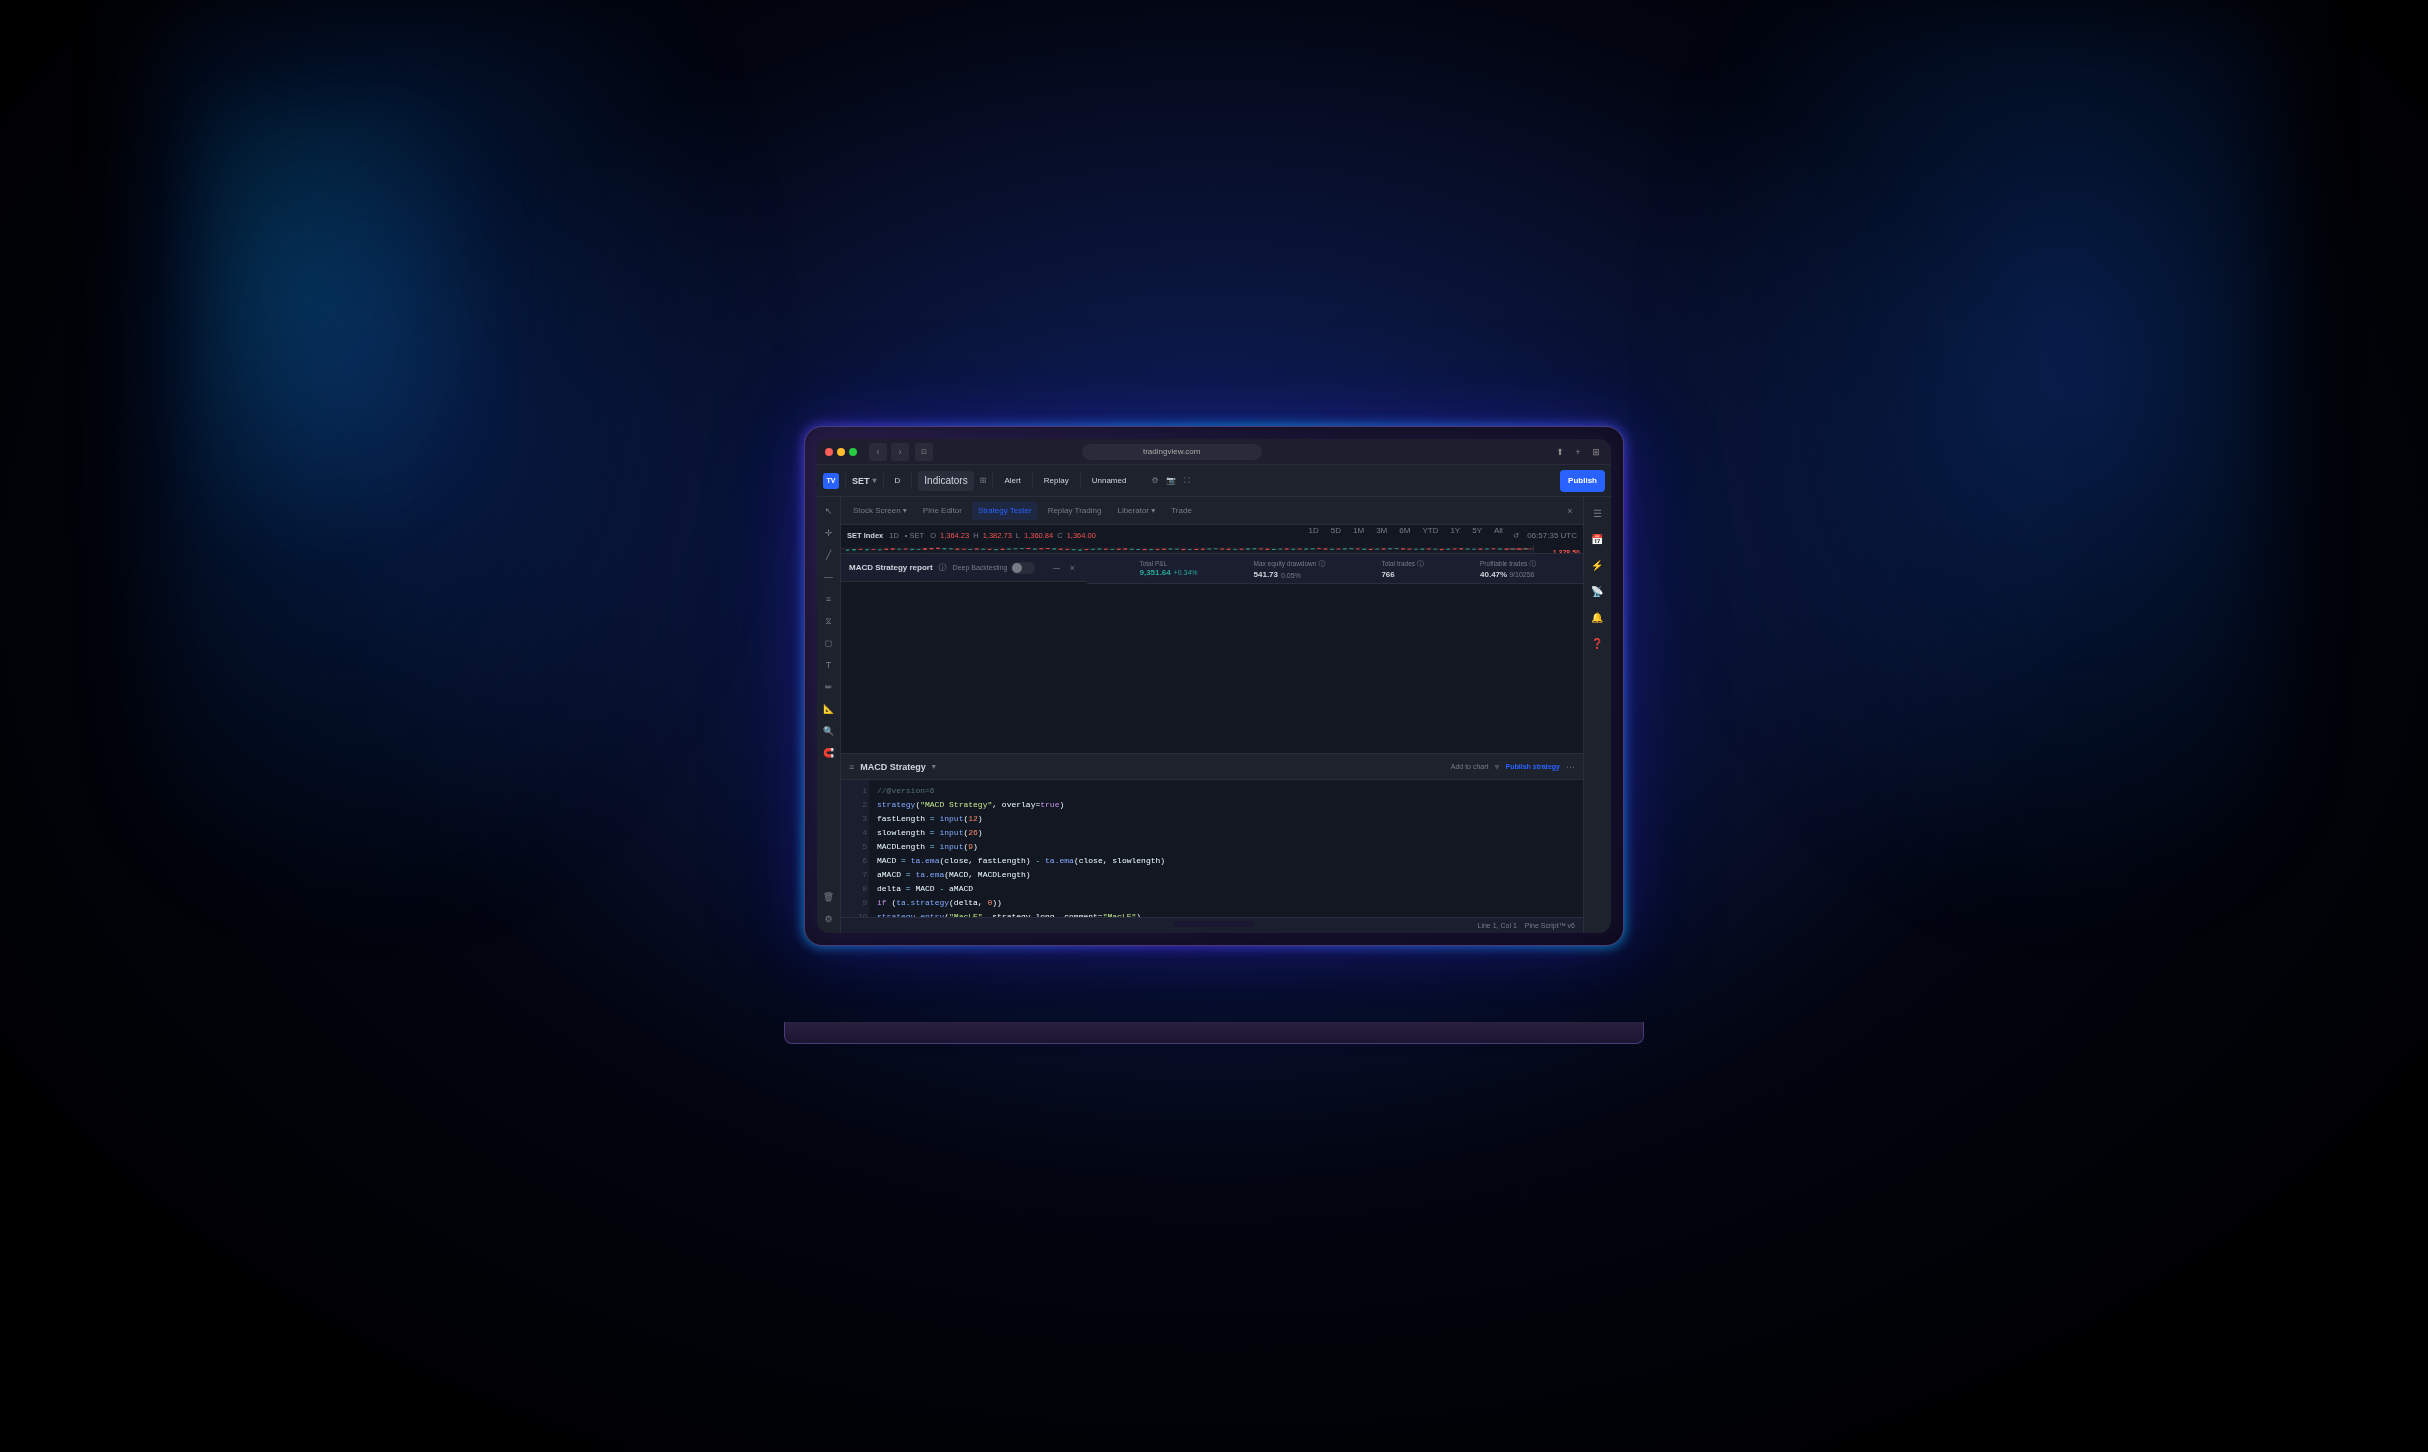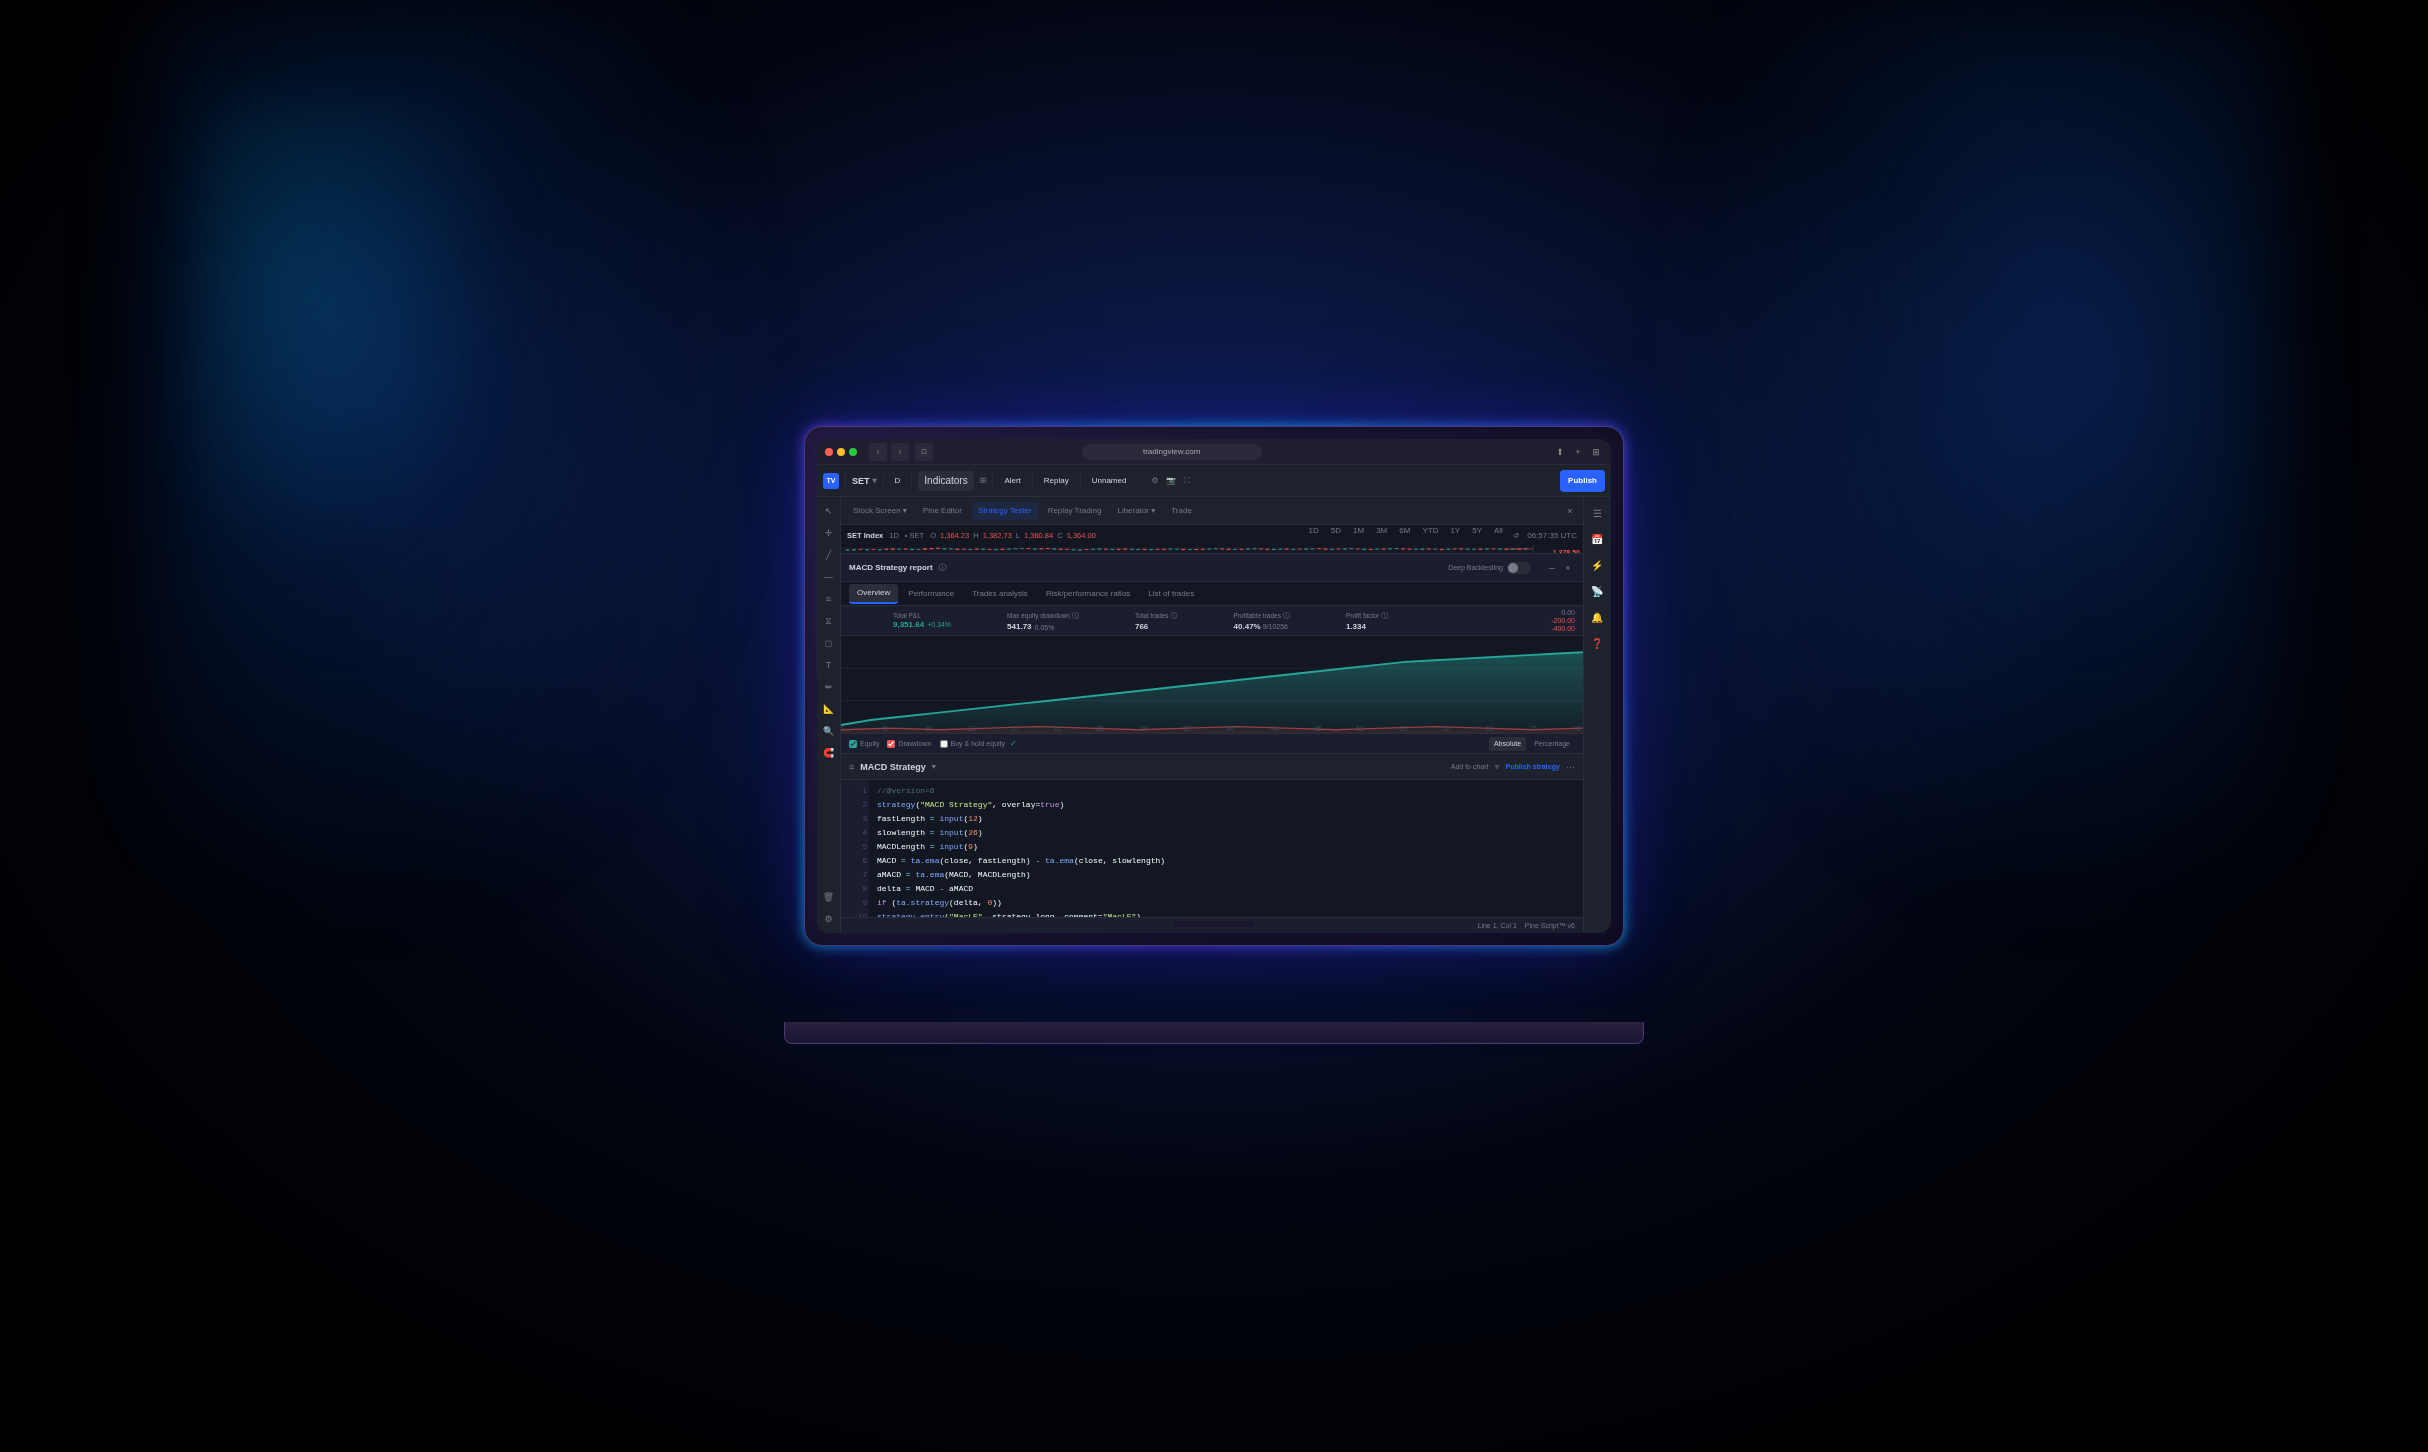--- a/index.html
+++ b/index.html
@@ -358,21 +358,21 @@
       color: #787b86;
       flex-shrink: 0;
     }
 
     
     .strategy-tester {
       height: 200px;
       background: #131722;
       border-top: 1px solid #2a2d3a;
       display: flex;
-      flex-direction: column;
+      flex-direction: row;
       flex-shrink: 0;
     }
 
     .tester-tab {
       height: 18px;
       padding: 0 6px;
       background: transparent;
       border: none;
       color: #787b86;
       font-size: 8px;
@@ -1055,27 +1055,20 @@
                     <div class="toggle-switch">
                       <div class="toggle-knob"></div>
                     </div>
                   </div>
                   <div class="panel-controls" style="margin-left:8px">
                     <button class="panel-ctrl-btn">─</button>
                     <button class="panel-ctrl-btn">×</button>
                   </div>
                 </div>
 
-                <div class="tester-subtabs">
-                  <button class="subtab active">Overview</button>
-                  <button class="subtab">Performance</button>
-                  <button class="subtab">Trades analysis</button>
-                  <button class="subtab">Risk/performance ratios</button>
-                  <button class="subtab">List of trades</button>
-                </div>
 
                 <div class="stats-bar">
                   <div class="stat-item">
                     <span class="stat-label">Total P&amp;L</span>
                     <div style="display:flex;align-items:center;gap:3px">
                       <span class="stat-value green">9,351.64</span>
                       <span style="font-size:7px;color:#26a69a">+0.34%</span>
                     </div>
                   </div>
                   <div class="stat-item">

